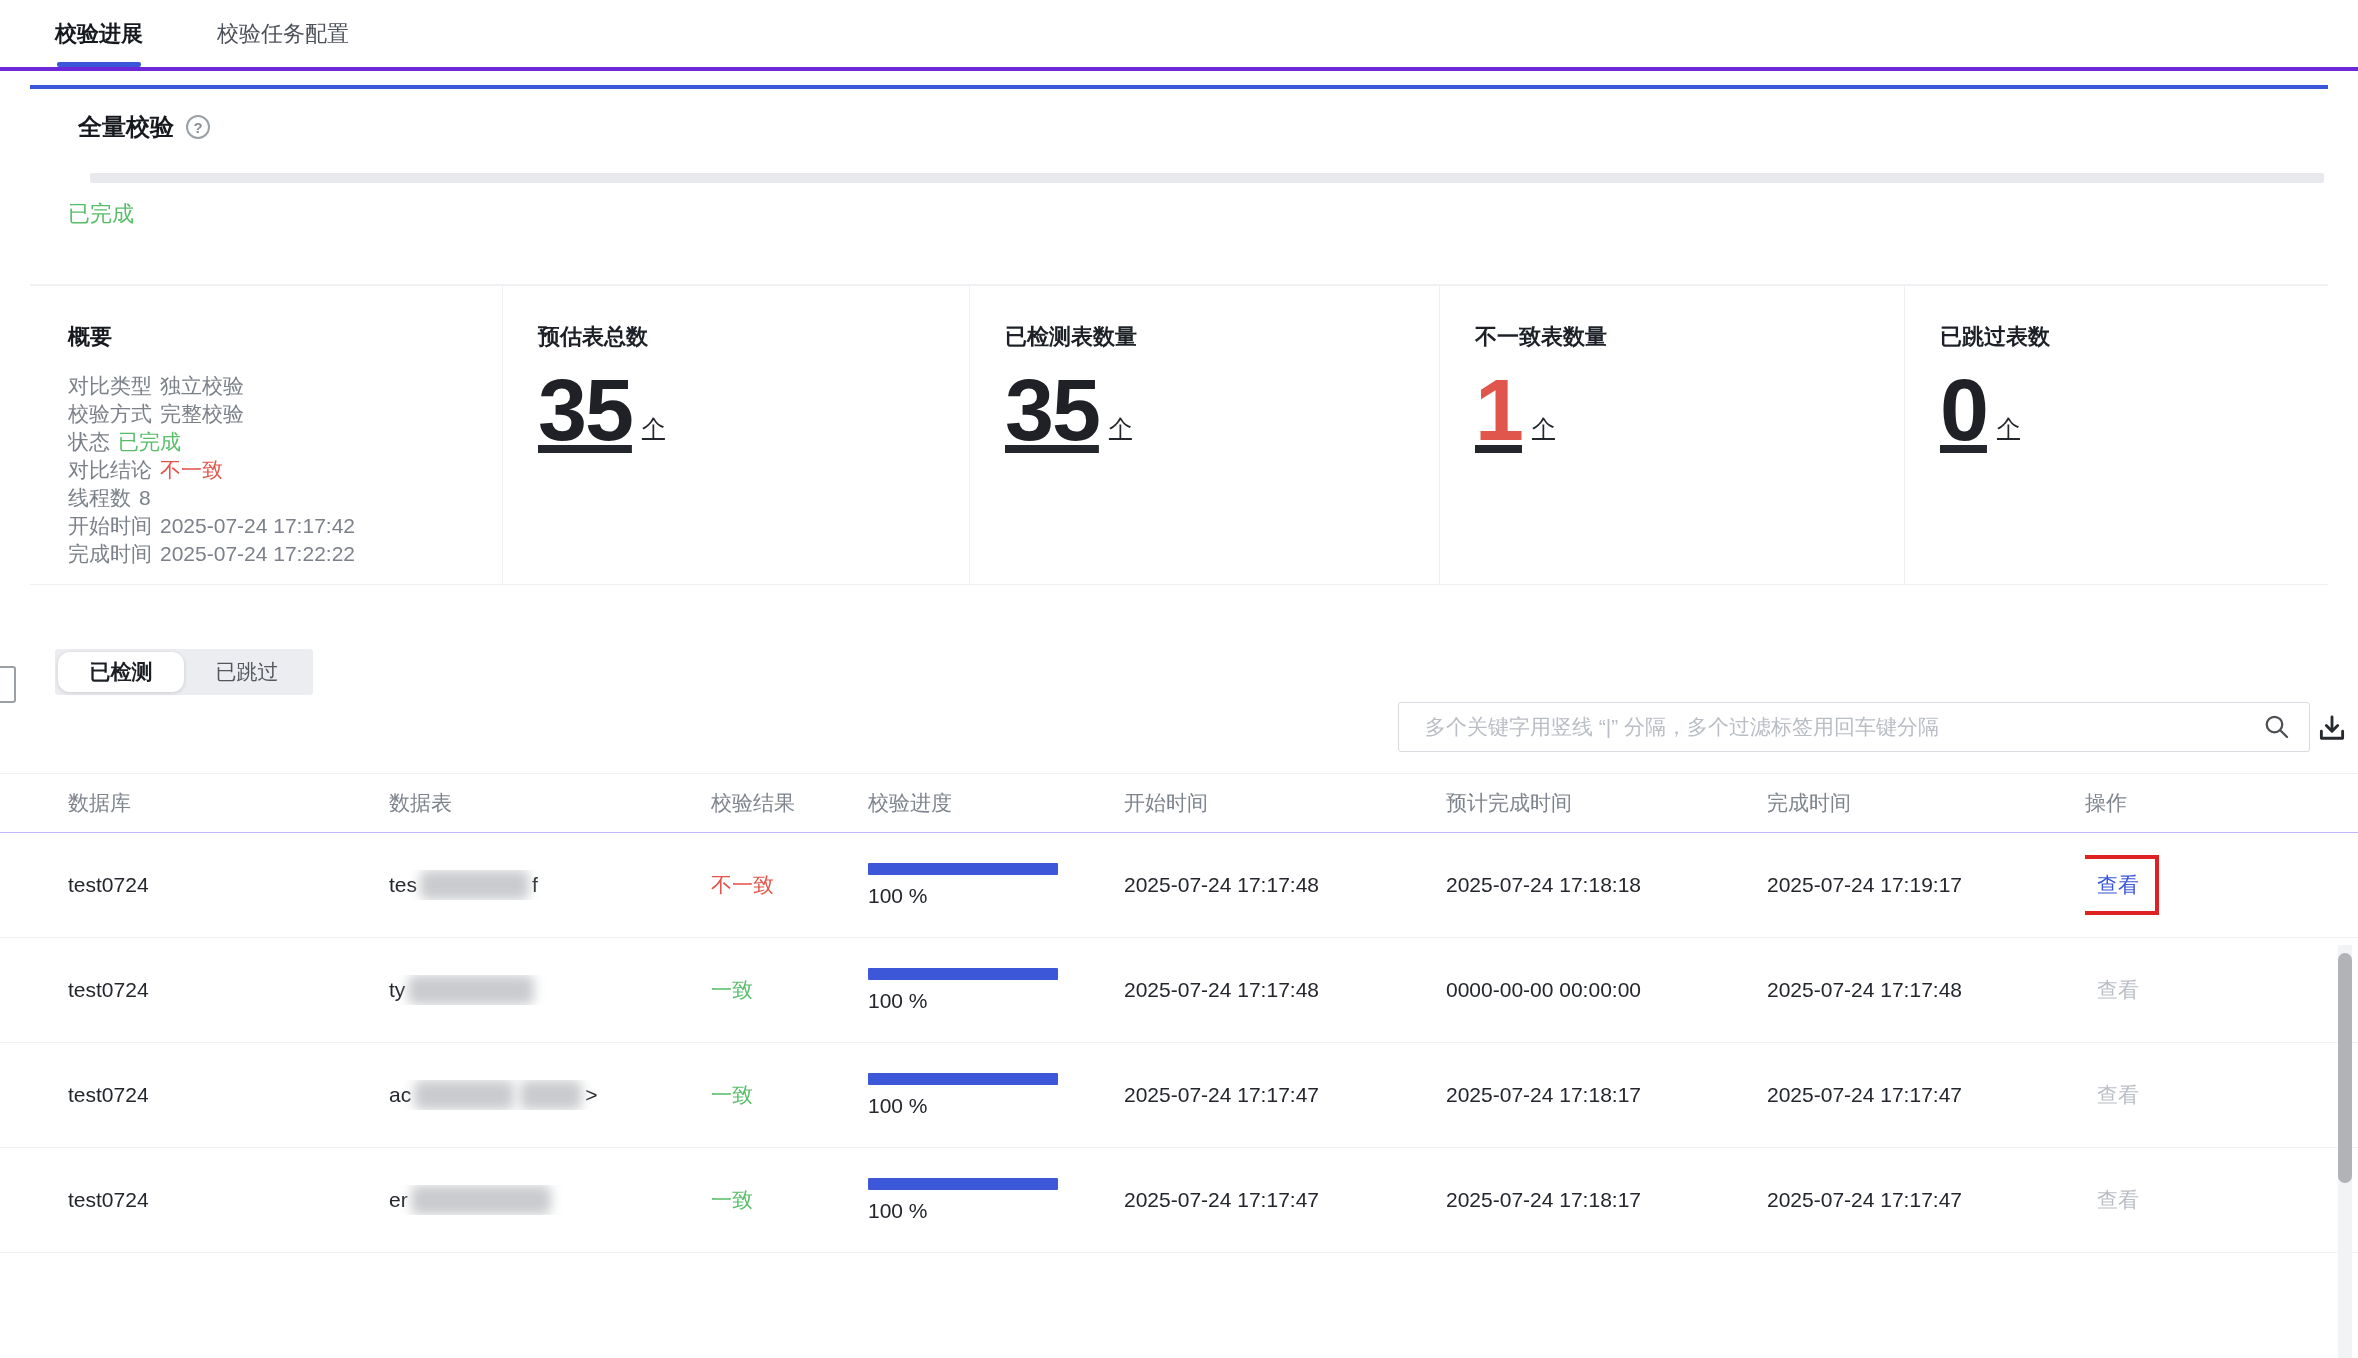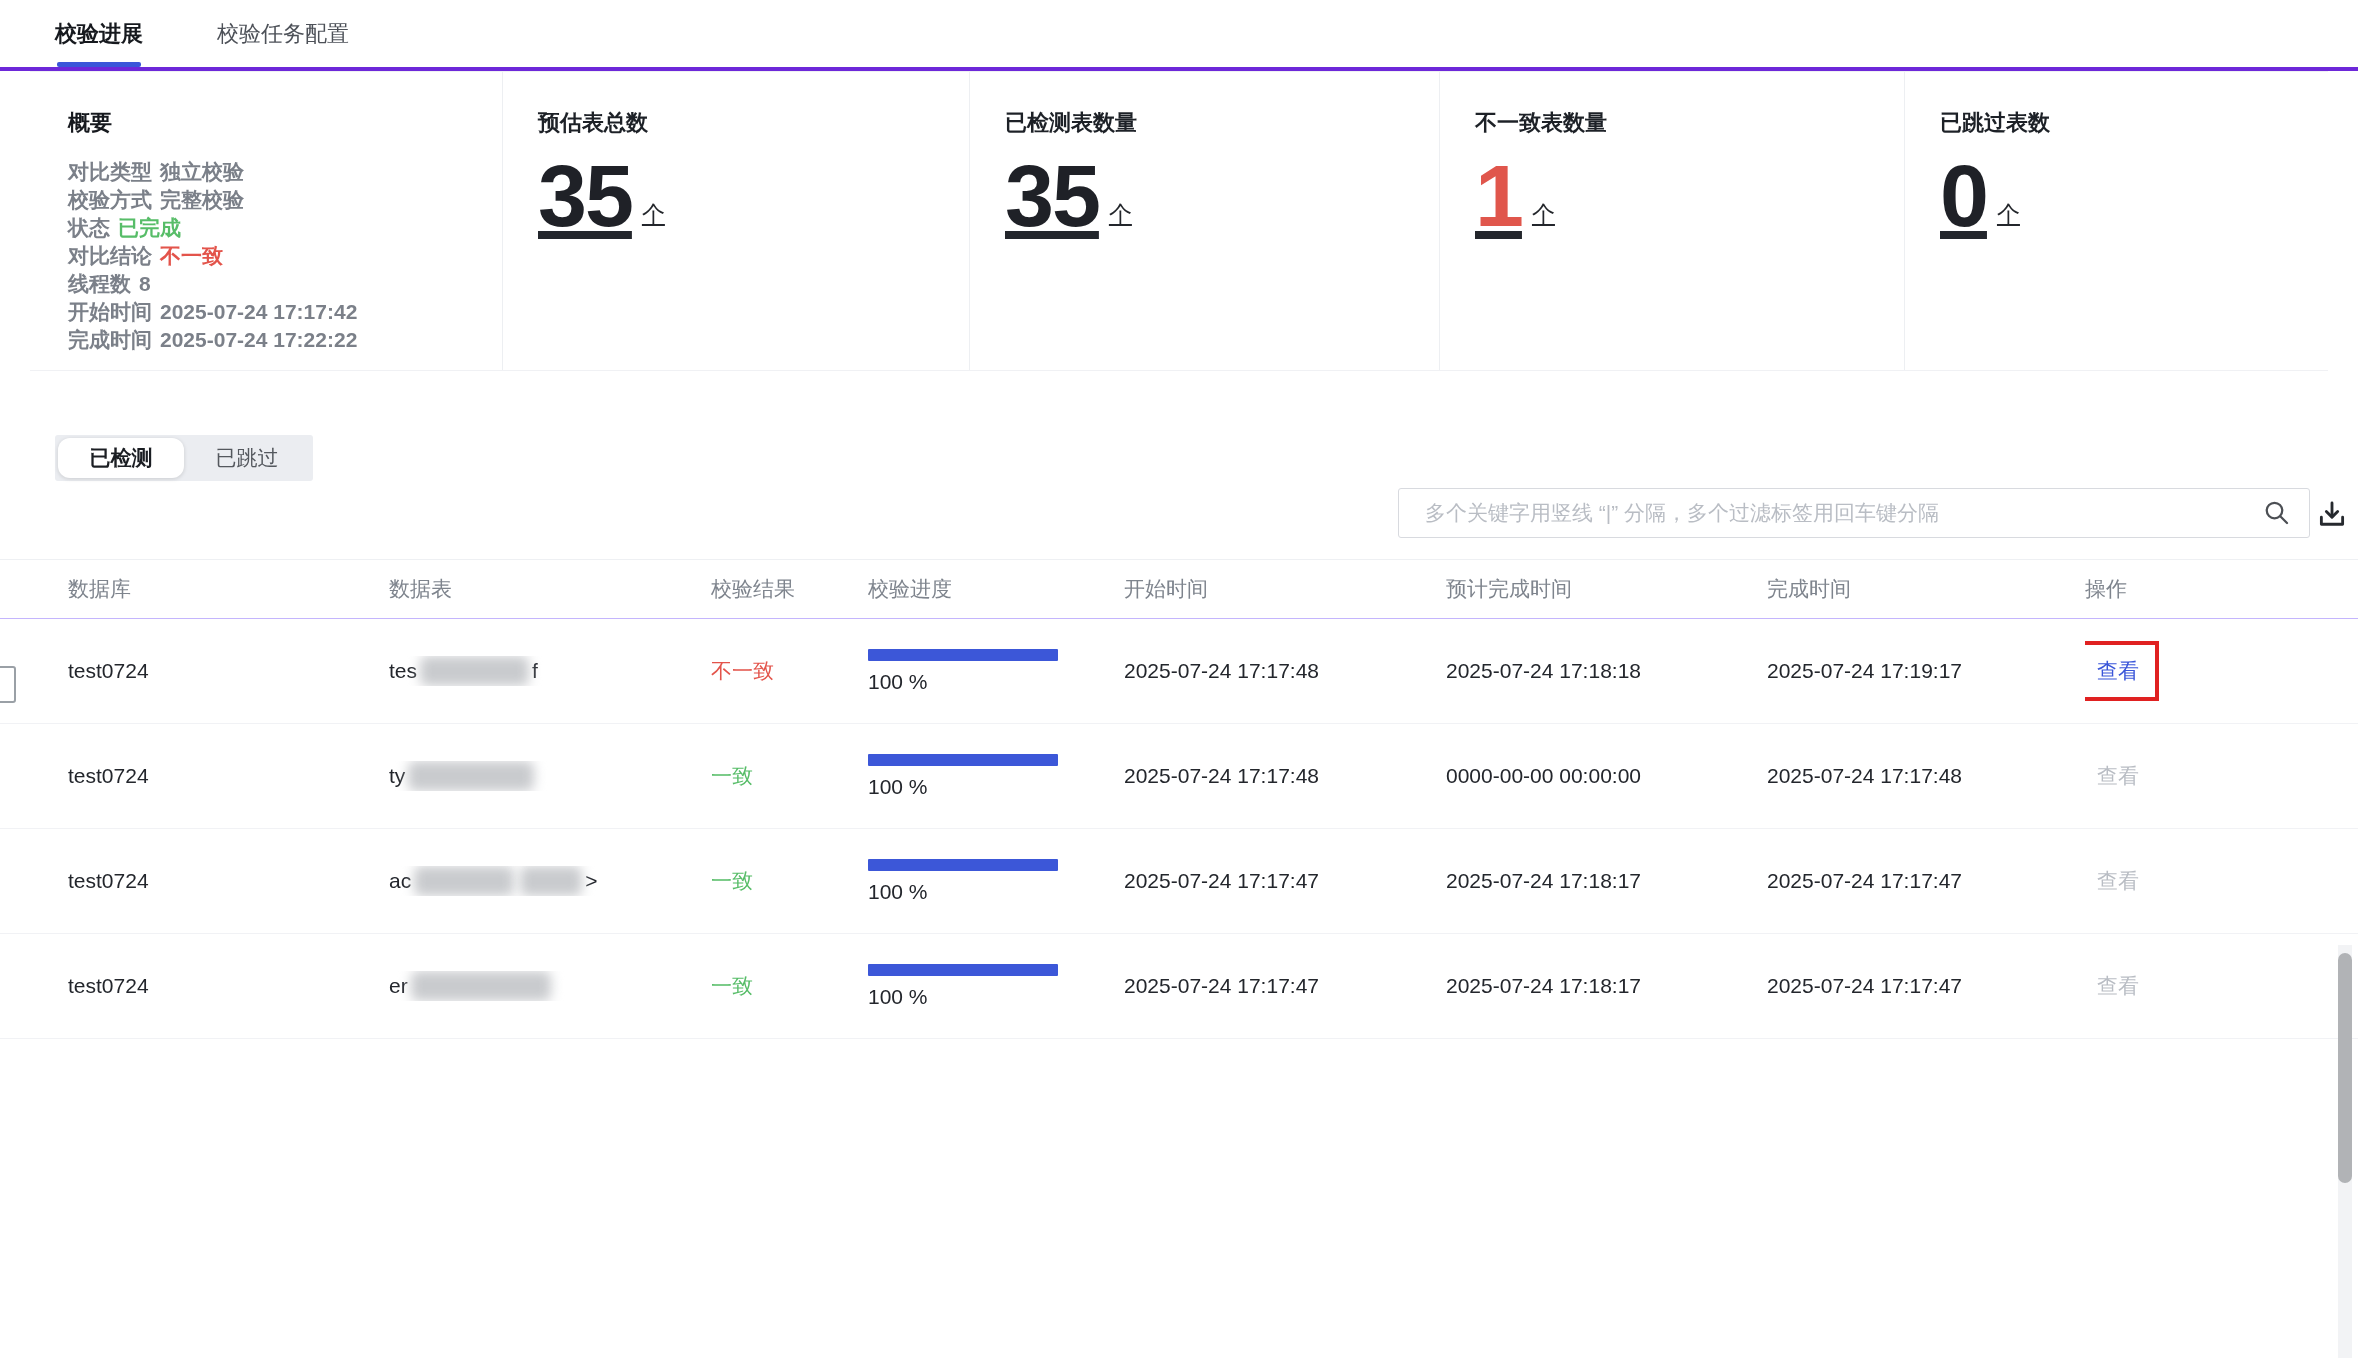--- a/index.html
+++ b/index.html
@@ -21,21 +21,21 @@
   .help-icon { width:24px; height:24px; border:2px solid #9ba0a7; border-radius:50%; color:#8a8f96;
     font-size:15px; font-weight:bold; display:flex; align-items:center; justify-content:center; }
   .fullbar { margin:30px 4px 0 60px; height:10px; background:#e7e9ed; border-radius:2px; }
   .fullstatus { margin:16px 0 0 38px; color:var(--success); font-size:22px; }
   
   .section-title { margin:44px 0 46px 78px; font-size:24px; font-weight:bold; color:#16191e; }
   .divider { margin:0 30px; border-top:1px solid #f0f1f4; }
   .stats { margin:0 30px; display:flex; height:298px; }
   .summary-col { width:473px; padding:36px 0 0 38px; border-right:1px solid #edeff2; }
   .sum-title { font-size:22px; font-weight:bold; color:#16191e; }
-  .sum-lines { margin-top:20px; line-height:28px; color:#7b8089;font-weight:bold; }
+  .sum-lines { margin-top:20px; line-height:28px; color:#7b8089; }
   .sum-line .sum-label { margin-right:8px; }
   .sum-value.success { color:var(--success); }
   .sum-value.error { color:var(--error); }
   .stat-col { padding:36px 0 0 35px; border-right:1px solid #edeff2; }
   .stat-col.c2 { width:467px; } .stat-col.c3 { width:470px; } .stat-col.c4 { width:465px; }
   .stat-col.c5 { flex:1; border-right:none; }
   .stat-label { font-size:22px; font-weight:bold; color:#1d2127; }
   .stat-value-row { margin-top:14px; display:flex; align-items:flex-end;text-decoration:underline; }
   .stat-num { font-size:88px; line-height:1; font-weight:600; color:#1f2127; letter-spacing:-2px; }
   .stat-num.error { color:#e0564c; }
@@ -79,20 +79,28 @@
 </head>
 <body>
 
 <div class="page">
 
   <div class="tabbar">
     <div class="tab active">校验进展</div>
     <div class="tab">校验任务配置</div>
   </div>
 
+  <div class="card-top">
+    <div class="card-title-row">
+      <div class="card-title">全量校验</div>
+      <div class="help-icon">?</div>
+    </div>
+    <div class="fullbar"></div>
+    <div class="fullstatus">已完成</div>
+  </div>
 
   <div class="divider"></div>
 
   <div class="stats">
     <div class="summary-col">
       <div class="sum-title">概要</div>
       <div class="sum-lines">
   <div class="sum-line">
     <span class="sum-label">对比类型</span><span class="sum-value normal">独立校验</span>
   </div>

